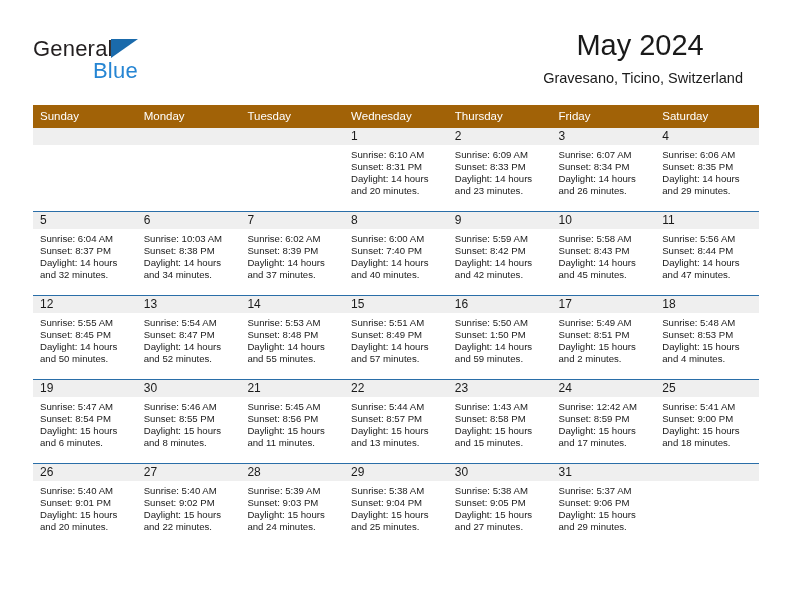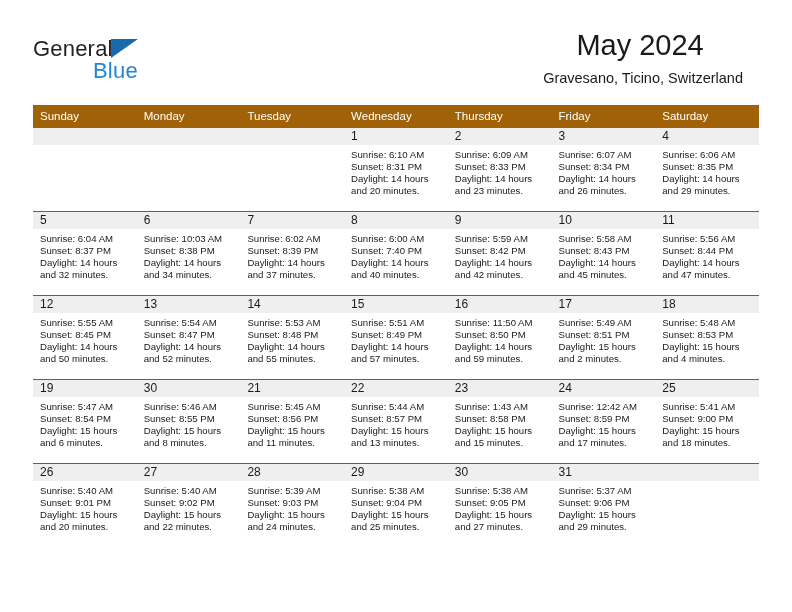--- a/index.html
+++ b/index.html
@@ -353,22 +353,22 @@
                 <div>Sunset: 8:49 PM</div>
                 <div>Daylight: 14 hours</div>
                 <div>and 57 minutes.</div>
               </div>
             </div>
           </td>
           <td>
             <div class="cell">
               <div class="daynum-strip">16</div>
               <div class="info">
-                <div>Sunrise: 11:50 AM</div>
-                <div>Sunset: 8:50 PM</div>
+                <div>Sunrise: 5:50 AM</div>
+                <div>Sunset: 1:50 PM</div>
                 <div>Daylight: 14 hours</div>
                 <div>and 59 minutes.</div>
               </div>
             </div>
           </td>
           <td>
             <div class="cell">
               <div class="daynum-strip">17</div>
               <div class="info">
                 <div>Sunrise: 5:49 AM</div>

